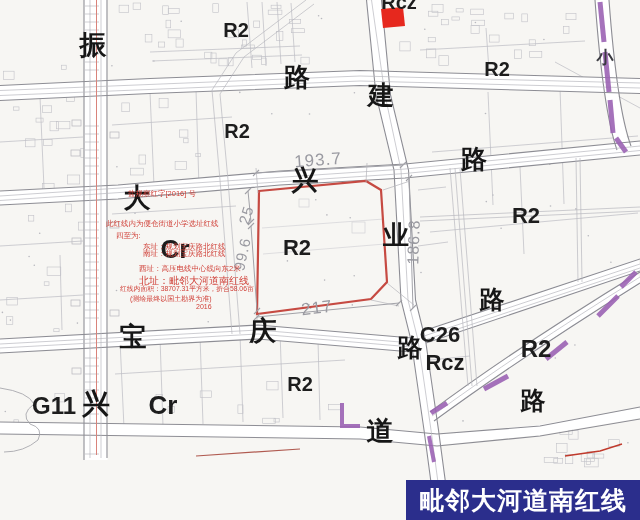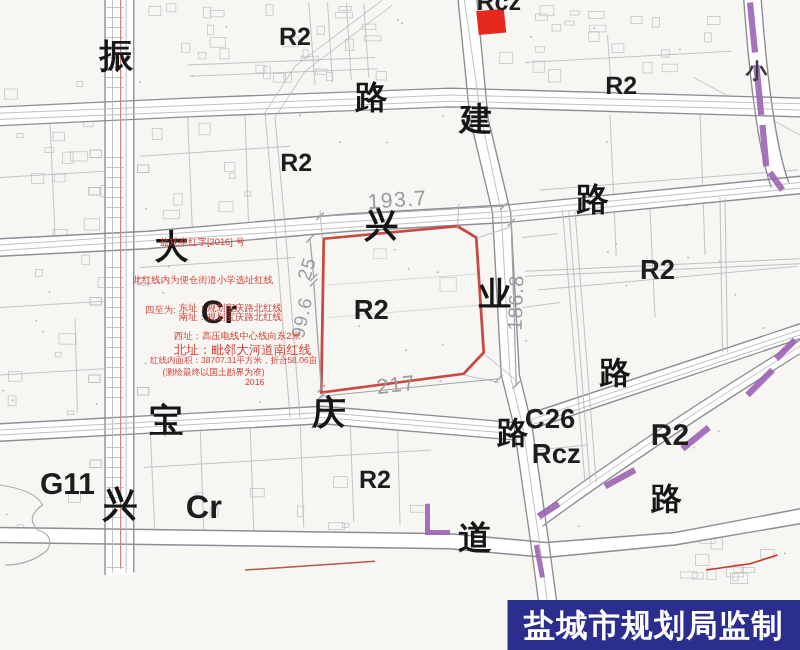--- a/index.html
+++ b/index.html
@@ -406,36 +406,36 @@
       <div class="lbl zone" style="left: 399px; top: 2px; font-size: 20px;">Rcz</div>
       <div class="lbl zone" style="left: 236px; top: 30px; font-size: 20px;">R2</div>
       <div class="lbl zone" style="left: 497px; top: 69px; font-size: 20px;">R2</div>
       <div class="lbl zone" style="left: 237px; top: 131px; font-size: 20px;">R2</div>
       <div class="lbl zone" style="left: 526px; top: 216px; font-size: 22px;">R2</div>
       <div class="lbl zone" style="left: 297px; top: 248px; font-size: 22px;">R2</div>
       <div class="lbl zone" style="left: 175px; top: 249px; font-size: 26px;">Cr</div>
       <div class="lbl zone" style="left: 536px; top: 349px; font-size: 24px;">R2</div>
       <div class="lbl zone" style="left: 440px; top: 335px; font-size: 22px;">C26</div>
       <div class="lbl zone" style="left: 445px; top: 363px; font-size: 22px;">Rcz</div>
-      <div class="lbl zone" style="left: 54px; top: 388px; font-size: 24px;">G11</div>
+      <div class="lbl zone" style="left: 54px; top: 406px; font-size: 24px;">G11</div>
       <div class="lbl zone" style="left: 300px; top: 384px; font-size: 20px;">R2</div>
       <div class="lbl zone" style="left: 163px; top: 405px; font-size: 26px;">Cr</div>
       <div class="lbl dim" style="left: 318px; top: 160px; font-size: 17px; transform: translate(-50%, -50%) rotate(-4deg);">193.7</div>
       <div class="lbl dim" style="left: 246px; top: 215px; font-size: 15px; transform: translate(-50%, -50%) rotate(-73deg);">25</div>
       <div class="lbl dim" style="left: 242px; top: 254px; font-size: 15px; transform: translate(-50%, -50%) rotate(-78deg);">99.6</div>
       <div class="lbl dim" style="left: 414px; top: 242px; font-size: 16px; transform: translate(-50%, -50%) rotate(-88deg);">186.8</div>
       <div class="lbl dim" style="left: 317px; top: 308px; font-size: 17px; transform: translate(-50%, -50%) rotate(-7deg);">217</div>
       <div class="ann" style="left: 128px; top: 190px; font-size: 7.5px; color: rgb(208, 64, 56);">盐规察红字[2016]  号</div>
       <div class="ann" style="left: 106px; top: 220px; font-size: 7.5px; color: rgb(208, 64, 56);">此红线内为便仓街道小学选址红线</div>
-      <div class="ann" style="left: 116px; top: 244px; font-size: 7.5px; color: rgb(208, 64, 56);">四至为:</div>
+      <div class="ann" style="left: 116px; top: 232px; font-size: 7.5px; color: rgb(208, 64, 56);">四至为:</div>
       <div class="ann" style="left: 143px; top: 243px; font-size: 7.5px; color: rgb(208, 64, 56);">东址：规划宝庆路北红线</div>
       <div class="ann" style="left: 143px; top: 250px; font-size: 7.5px; color: rgb(208, 64, 56);">南址：规划宝庆路北红线</div>
       <div class="ann" style="left: 139px; top: 265px; font-size: 7.5px; color: rgb(208, 64, 56); text-align: center;">西址：高压电线中心线向东2米</div>
       <div class="ann" style="left: 139px; top: 276px; font-size: 10px; color: rgb(208, 64, 56);">北址：毗邻大河道南红线</div>
       <div class="ann" style="left: 120px; top: 286px; font-size: 6.8px; color: rgb(208, 64, 56);">红线内面积：38707.31平方米，折合58.06亩</div>
       <div class="ann" style="left: 130px; top: 295px; font-size: 7px; color: rgb(208, 64, 56);">(测绘最终以国土勘界为准)</div>
       <div class="ann" style="left: 196px; top: 303px; font-size: 7px; color: rgb(208, 64, 56);">2016</div>
     </div>
 
   <div id="footer-bar" style="background: rgb(43, 46, 140);">
-    <span style="color: rgb(255, 255, 255);">盐城市规划局监制</span>
+    <span style="color: rgb(255, 255, 255);">毗邻大河道南红线</span>
   </div>
 </div>
 
 </body></html>

